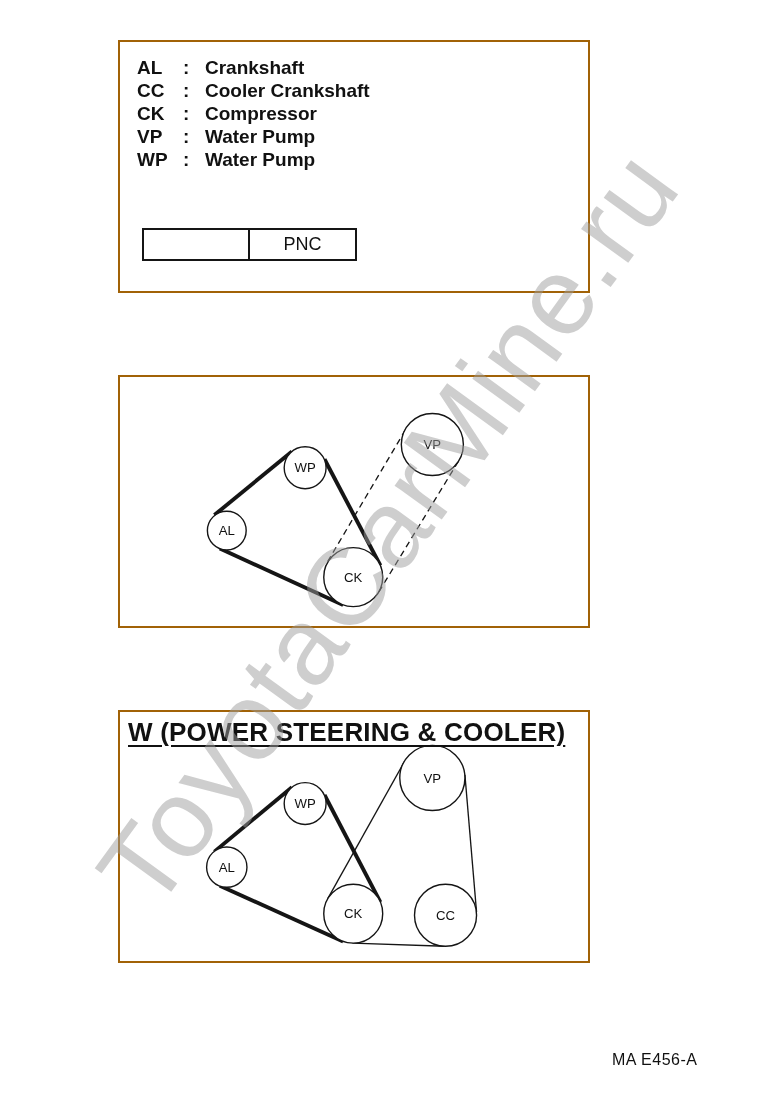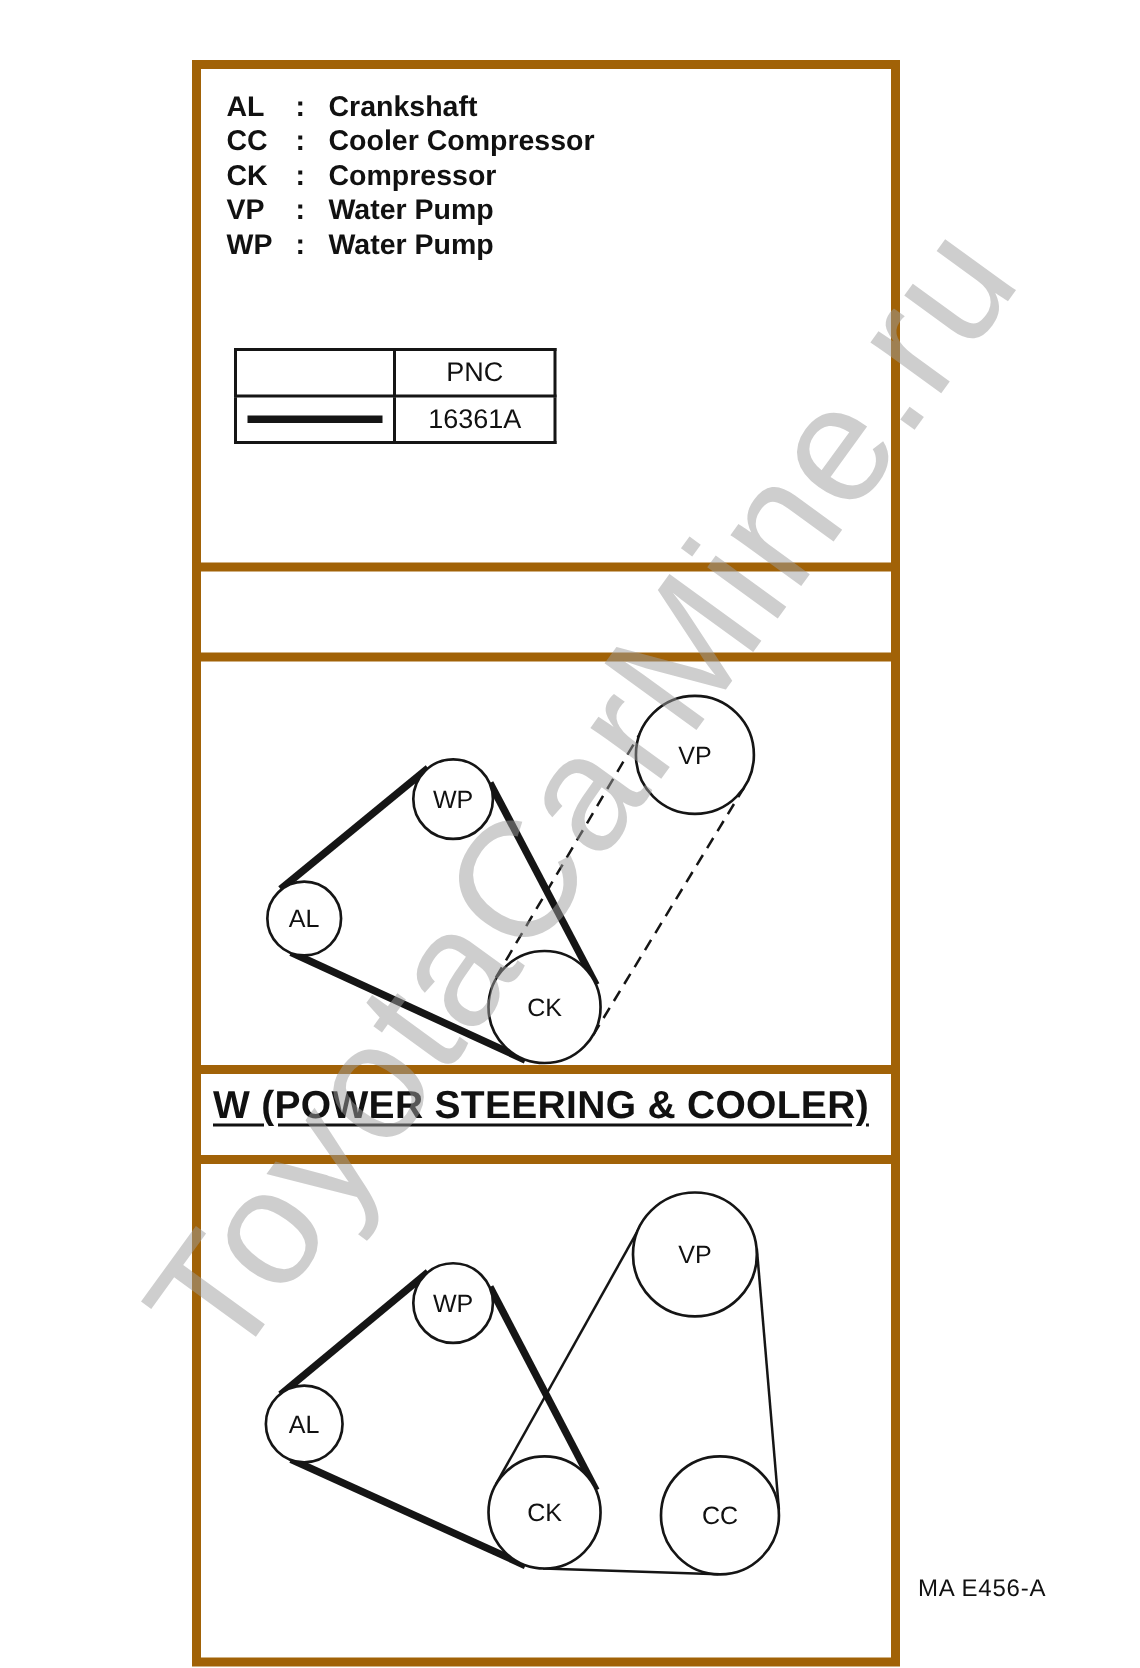--- a/index.html
+++ b/index.html
@@ -6,24 +6,24 @@
   html, body { width: 760px; height: 1112px; }
   body {
     position: relative;
     background: #ffffff;
     font-family: "Liberation Sans", sans-serif;
     color: #111;
     overflow: hidden;
   }
   .box {
     position: absolute;
-    left: 128px;
+    left: 118px;
     width: 472px;
-    height: 401px;
-    border: 6px solid #a16207;
+    height: 253px;
+    border: 2px solid #a16207;
   }
   #legend-box { top: 40px; }
   #diagram-box-1 { top: 375px; }
   #diagram-box-2 { top: 710px; }
 
   
   .legend-list { padding: 14px 0 0 17px; }
   .legend-row { display: flex; font-size: 19px; font-weight: bold; line-height: 23px; }
   .legend-abbr { width: 46px; }
   .legend-sep { width: 22px; }
@@ -88,21 +88,21 @@
 <div class="box" id="legend-box">
   <div class="legend-list">
     <div class="legend-row">
       <span class="legend-abbr">AL</span>
       <span class="legend-sep">:</span>
       <span class="legend-label">Crankshaft</span>
     </div>
     <div class="legend-row">
       <span class="legend-abbr">CC</span>
       <span class="legend-sep">:</span>
-      <span class="legend-label">Cooler Compressor</span>
+      <span class="legend-label">Cooler Crankshaft</span>
     </div>
     <div class="legend-row">
       <span class="legend-abbr">CK</span>
       <span class="legend-sep">:</span>
       <span class="legend-label">Compressor</span>
     </div>
     <div class="legend-row">
       <span class="legend-abbr">VP</span>
       <span class="legend-sep">:</span>
       <span class="legend-label">Water Pump</span>
@@ -112,26 +112,20 @@
       <span class="legend-sep">:</span>
       <span class="legend-label">Water Pump</span>
     </div>
   </div>
 
   <table class="pnc-table">
     <tbody>
       <tr>
         <td class="sample-cell"></td>
         <td class="pnc-cell">PNC</td>
-      </tr>
-      <tr>
-        <td class="sample-cell">
-          <div class="line-sample thick"></div>
-        </td>
-        <td class="pnc-cell">16361A</td>
       </tr>
     </tbody>
   </table>
 </div>
 
 <div class="box" id="diagram-box-1">
   <svg class="diagram-svg" viewBox="0 0 468 321">
 
     <line class="belt-thick" x1="54" y1="178" x2="154" y2="96"></line>
     <line class="belt-thick" x1="196" y1="106" x2="268" y2="243"></line>

